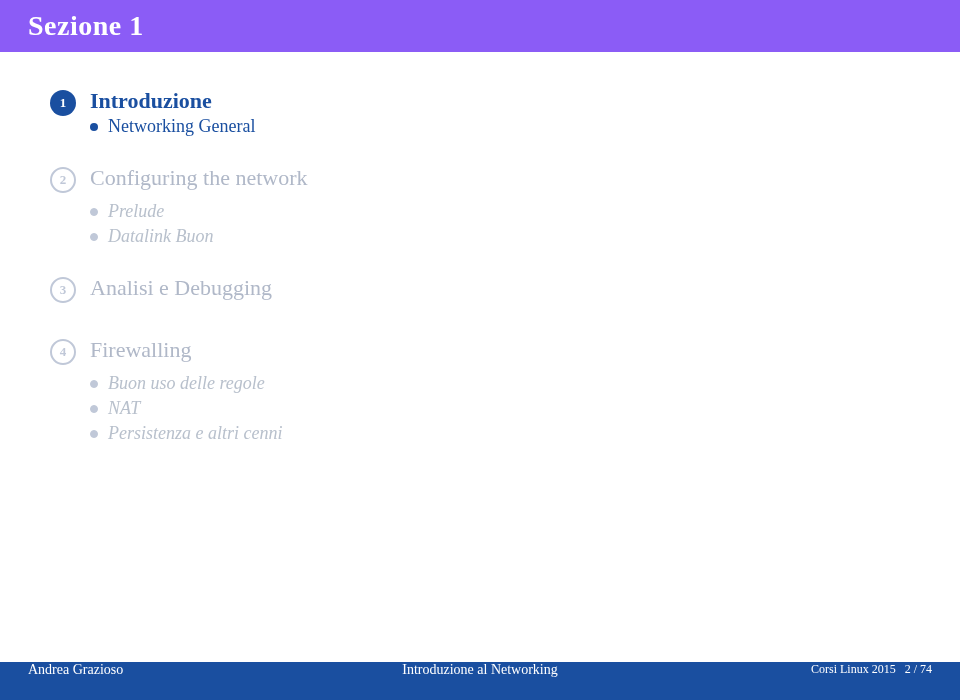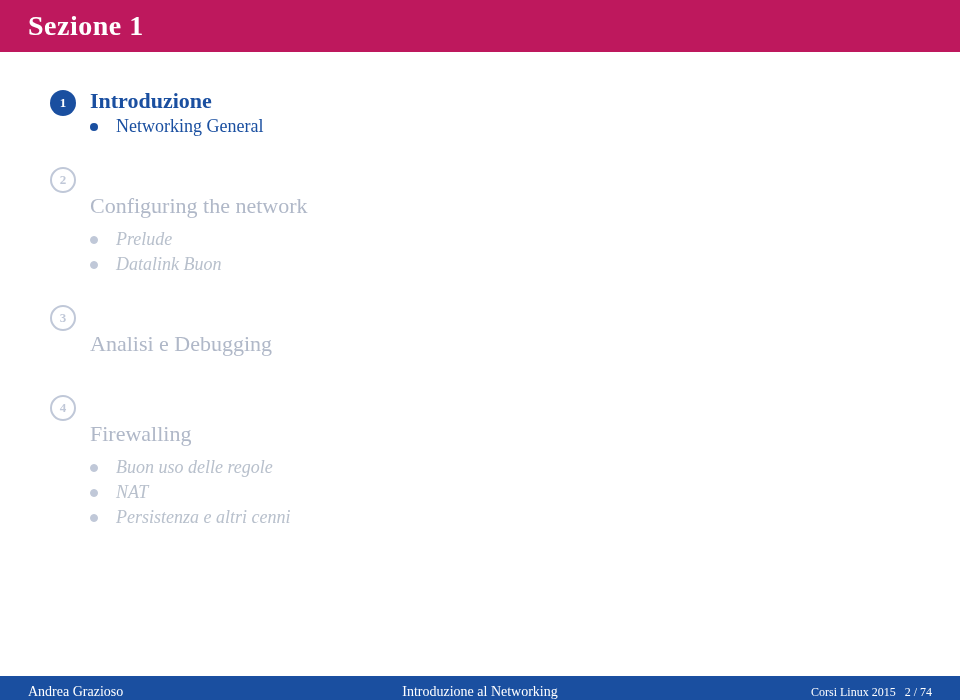--- a/index.html
+++ b/index.html
@@ -14,21 +14,21 @@
       background: #ffffff;
       font-family: 'Latin Modern', 'Computer Modern', Georgia, serif;
       overflow: hidden;
       position: relative;
     }
 
     
     .header-bar {
       width: 100%;
       height: 52px;
-      background: #be185d;
+      background: #8b5cf6;
       display: flex;
       align-items: center;
       padding-left: 28px;
     }
 
     .header-title {
       color: #ffffff;
       font-size: 28px;
       font-weight: bold;
       letter-spacing: 0.5px;
@@ -83,35 +83,34 @@
       color: #1a4fa0;
       font-size: 22px;
       font-weight: bold;
     }
 
     .section-title-inactive {
       color: #b0b8c8;
       font-size: 22px;
       font-weight: normal;
       margin-bottom: 8px;
-      margin-top: 28px;
     }
 
     
     .sub-items {
       display: flex;
       flex-direction: column;
       gap: 4px;
       margin-top: 2px;
     }
 
     .sub-item {
       display: flex;
       align-items: center;
-      gap: 18px;
+      gap: 10px;
     }
 
     .bullet {
       width: 8px;
       height: 8px;
       border-radius: 50%;
       flex-shrink: 0;
     }
 
     .bullet-active {
@@ -133,24 +132,24 @@
       font-size: 18px;
       font-style: italic;
     }
 
     
     .footer {
       position: absolute;
       bottom: 0;
       left: 0;
       width: 100%;
-      height: 24px;
+      height: 38px;
       background: #1a4fa0;
       display: flex;
-      align-items: flex-end;
+      align-items: flex-start;
       justify-content: space-between;
       padding: 0 28px;
     }
 
     .footer-text {
       color: #ffffff;
       font-size: 14px;
     }
 
     .footer-center {

